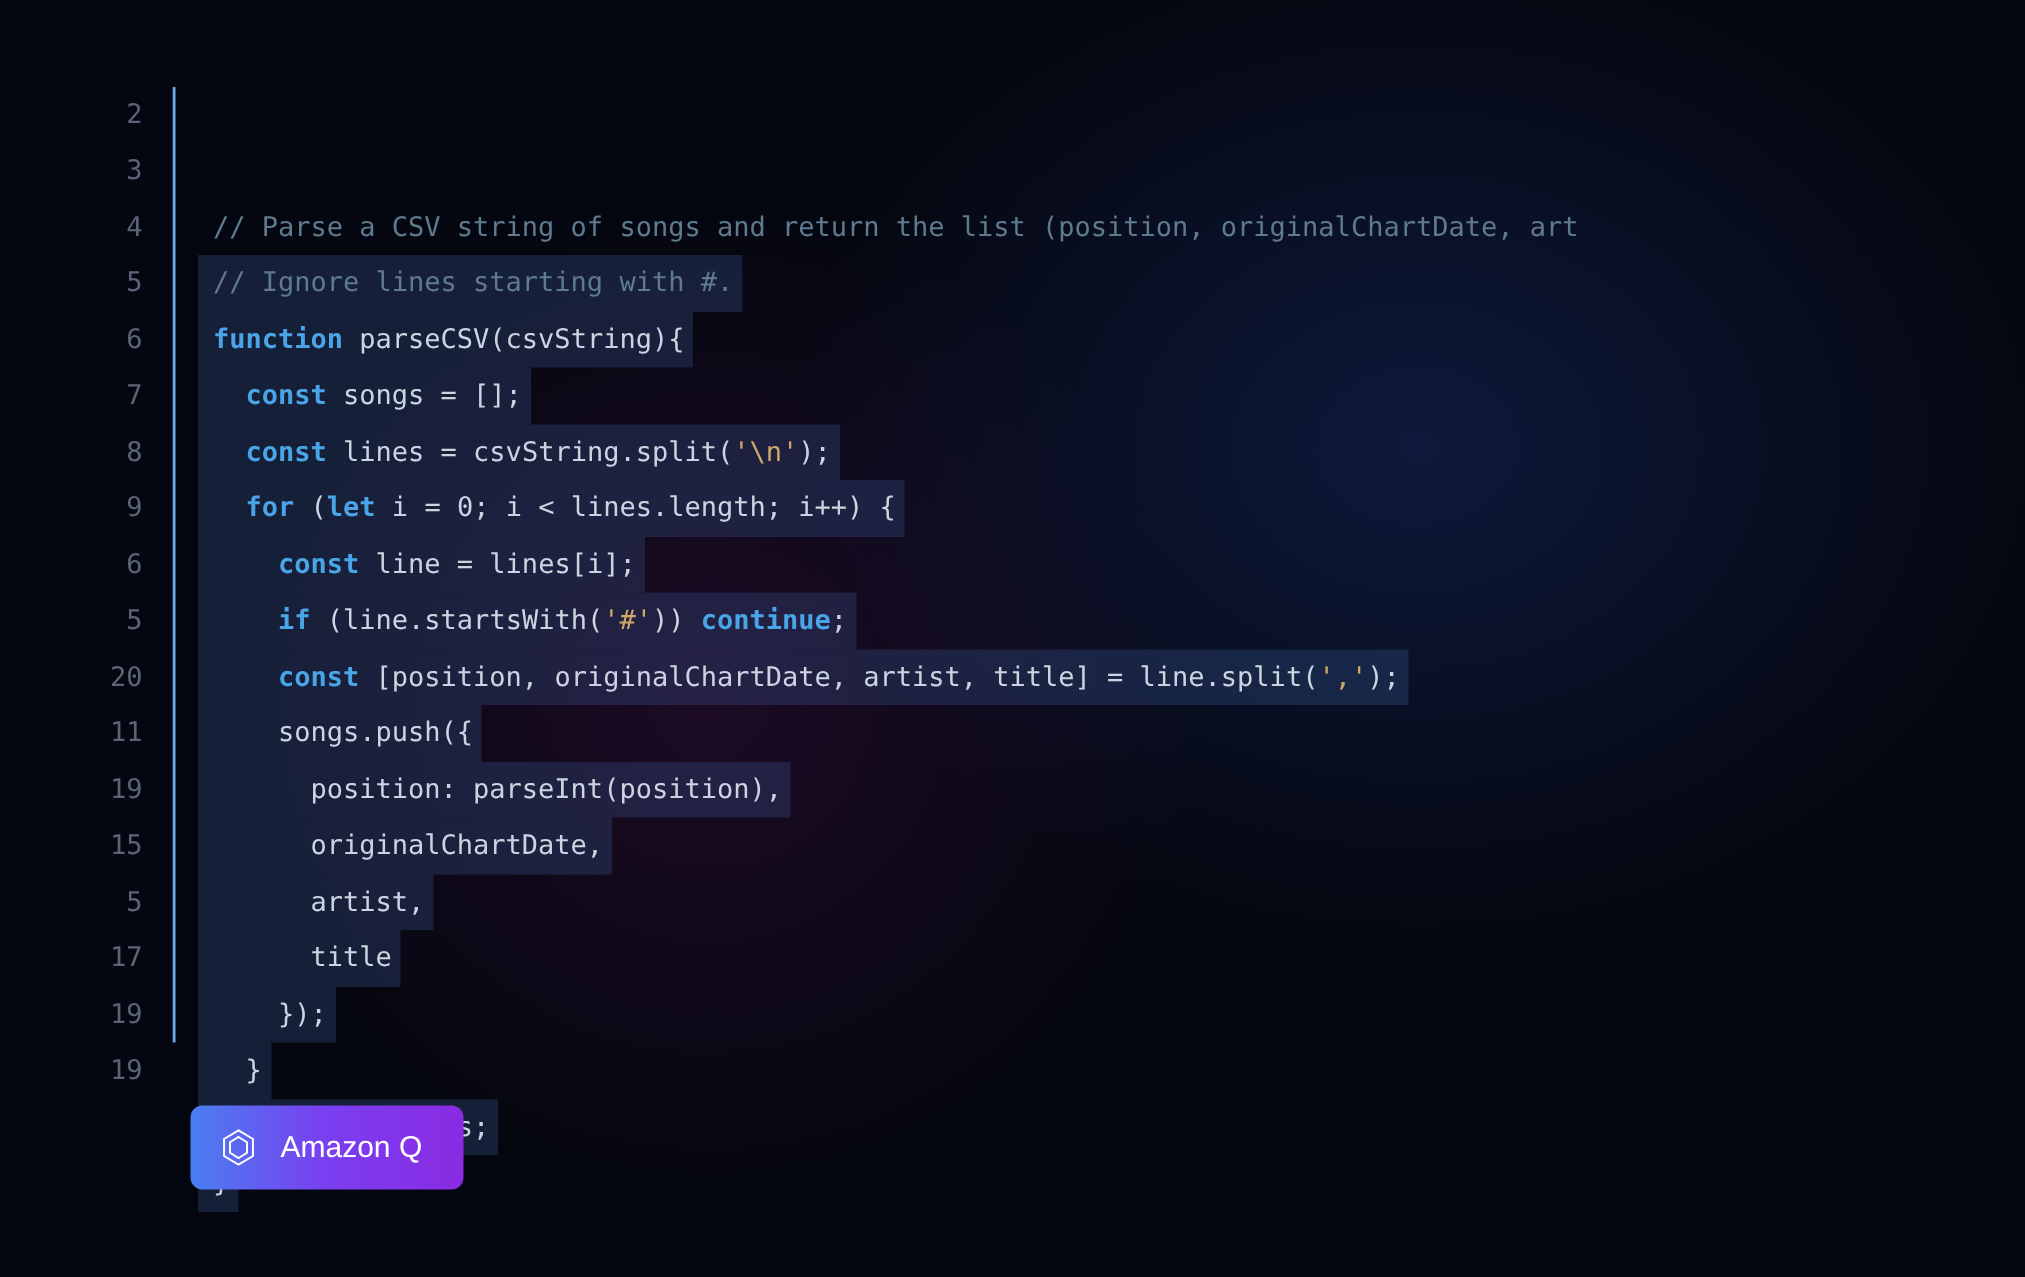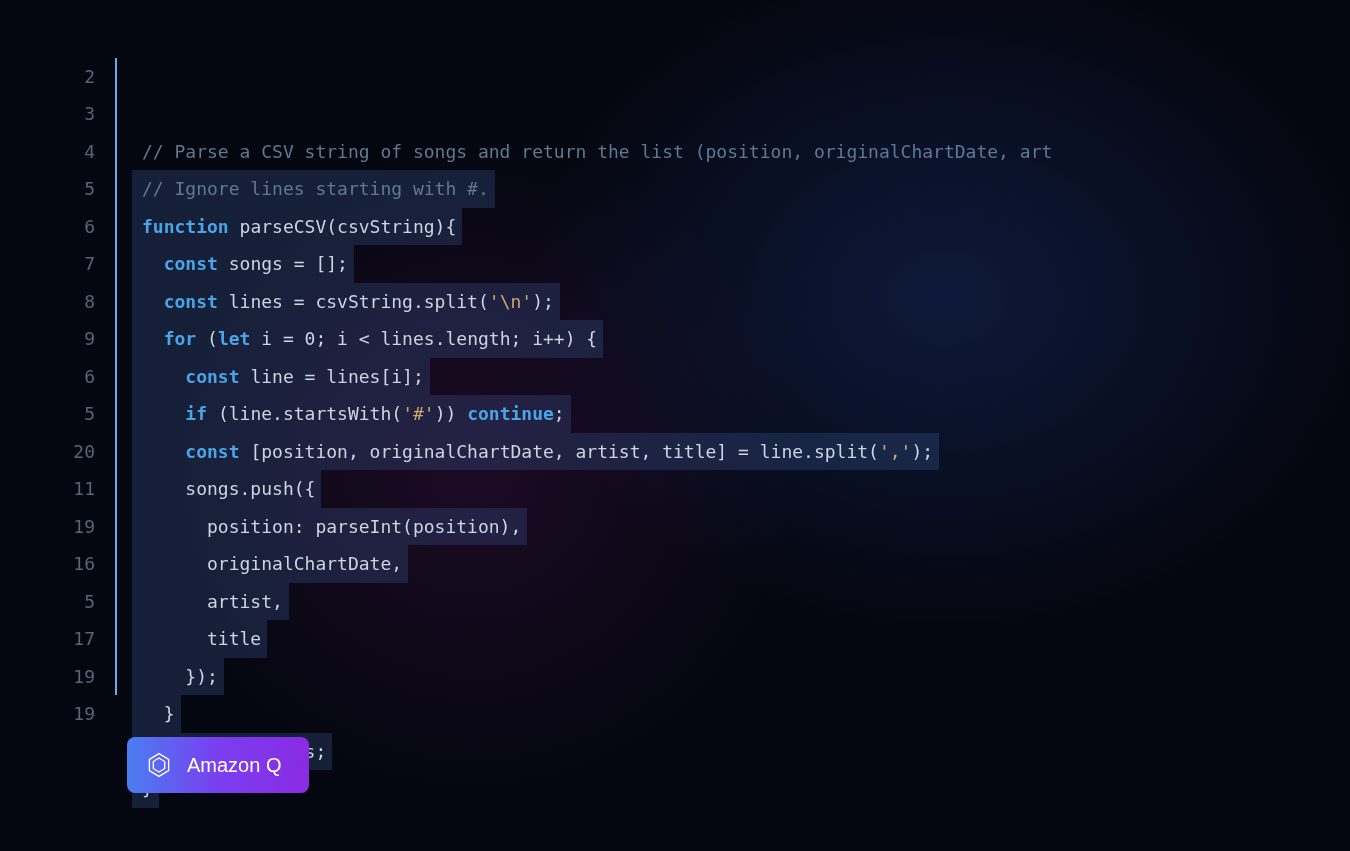--- a/index.html
+++ b/index.html
@@ -105,21 +105,21 @@
         <div>5</div>
         <div>6</div>
         <div>7</div>
         <div>8</div>
         <div>9</div>
         <div>6</div>
         <div>5</div>
         <div>20</div>
         <div>11</div>
         <div>19</div>
-        <div>16</div>
+        <div>15</div>
         <div>5</div>
         <div>17</div>
         <div>19</div>
         <div>19</div>
       </div>
     <div class="code" id="code">
       <div class="accept-bar"></div>
     <div class="line"><span class="nosel" style="padding-left: 10px; padding-right: 0px; display: inline-flex; align-items: center; height: 100%;"><span class="c tok-comment">// Parse a CSV string of songs and return the list (position, originalChartDate, art</span></span></div><div class="line"><span class="sel" style="padding-left: 10px; padding-right: 6px; display: inline-flex; align-items: center; height: 100%;"><span class="c tok-comment">// Ignore lines starting with #.</span></span></div><div class="line"><span class="sel" style="padding-left: 10px; padding-right: 6px; display: inline-flex; align-items: center; height: 100%;"><span class="c tok-keyword">function</span><span class="c tok-ident"> parseCSV(csvString){</span></span></div><div class="line"><span class="sel" style="padding-left: 10px; padding-right: 6px; display: inline-flex; align-items: center; height: 100%;"><span class="c tok-ident">  </span><span class="c tok-keyword">const</span><span class="c tok-ident"> songs = [];</span></span></div><div class="line"><span class="sel" style="padding-left: 10px; padding-right: 6px; display: inline-flex; align-items: center; height: 100%;"><span class="c tok-ident">  </span><span class="c tok-keyword">const</span><span class="c tok-ident"> lines = csvString.split(</span><span class="c tok-string">'\n'</span><span class="c tok-ident">);</span></span></div><div class="line"><span class="sel" style="padding-left: 10px; padding-right: 6px; display: inline-flex; align-items: center; height: 100%;"><span class="c tok-ident">  </span><span class="c tok-keyword">for</span><span class="c tok-ident"> (</span><span class="c tok-keyword">let</span><span class="c tok-ident"> i = 0; i &lt; lines.length; i++) {</span></span></div><div class="line"><span class="sel" style="padding-left: 10px; padding-right: 6px; display: inline-flex; align-items: center; height: 100%;"><span class="c tok-ident">    </span><span class="c tok-keyword">const</span><span class="c tok-ident"> line = lines[i];</span></span></div><div class="line"><span class="sel" style="padding-left: 10px; padding-right: 6px; display: inline-flex; align-items: center; height: 100%;"><span class="c tok-ident">    </span><span class="c tok-keyword">if</span><span class="c tok-ident"> (line.startsWith(</span><span class="c tok-string">'#'</span><span class="c tok-ident">)) </span><span class="c tok-keyword">continue</span><span class="c tok-ident">;</span></span></div><div class="line"><span class="sel" style="padding-left: 10px; padding-right: 6px; display: inline-flex; align-items: center; height: 100%;"><span class="c tok-ident">    </span><span class="c tok-keyword">const</span><span class="c tok-ident"> [position, originalChartDate, artist, title] = line.split(</span><span class="c tok-string">','</span><span class="c tok-ident">);</span></span></div><div class="line"><span class="sel" style="padding-left: 10px; padding-right: 6px; display: inline-flex; align-items: center; height: 100%;"><span class="c tok-ident">    songs.push({</span></span></div><div class="line"><span class="sel" style="padding-left: 10px; padding-right: 6px; display: inline-flex; align-items: center; height: 100%;"><span class="c tok-ident">      position: parseInt(position),</span></span></div><div class="line"><span class="sel" style="padding-left: 10px; padding-right: 6px; display: inline-flex; align-items: center; height: 100%;"><span class="c tok-ident">      originalChartDate,</span></span></div><div class="line"><span class="sel" style="padding-left: 10px; padding-right: 6px; display: inline-flex; align-items: center; height: 100%;"><span class="c tok-ident">      artist,</span></span></div><div class="line"><span class="sel" style="padding-left: 10px; padding-right: 6px; display: inline-flex; align-items: center; height: 100%;"><span class="c tok-ident">      title</span></span></div><div class="line"><span class="sel" style="padding-left: 10px; padding-right: 6px; display: inline-flex; align-items: center; height: 100%;"><span class="c tok-ident">    });</span></span></div><div class="line"><span class="sel" style="padding-left: 10px; padding-right: 6px; display: inline-flex; align-items: center; height: 100%;"><span class="c tok-ident">  }</span></span></div><div class="line"><span class="sel" style="padding-left: 10px; padding-right: 6px; display: inline-flex; align-items: center; height: 100%;"><span class="c tok-ident">    </span><span class="c tok-keyword">return</span><span class="c tok-ident"> songs;</span></span></div><div class="line"><span class="sel" style="padding-left: 10px; padding-right: 6px; display: inline-flex; align-items: center; height: 100%;"><span class="c tok-ident">}</span></span></div><div class="line"><span class="nosel" style="padding-left: 10px; padding-right: 0px; display: inline-flex; align-items: center; height: 100%;"></span></div></div>
   </div>
 

